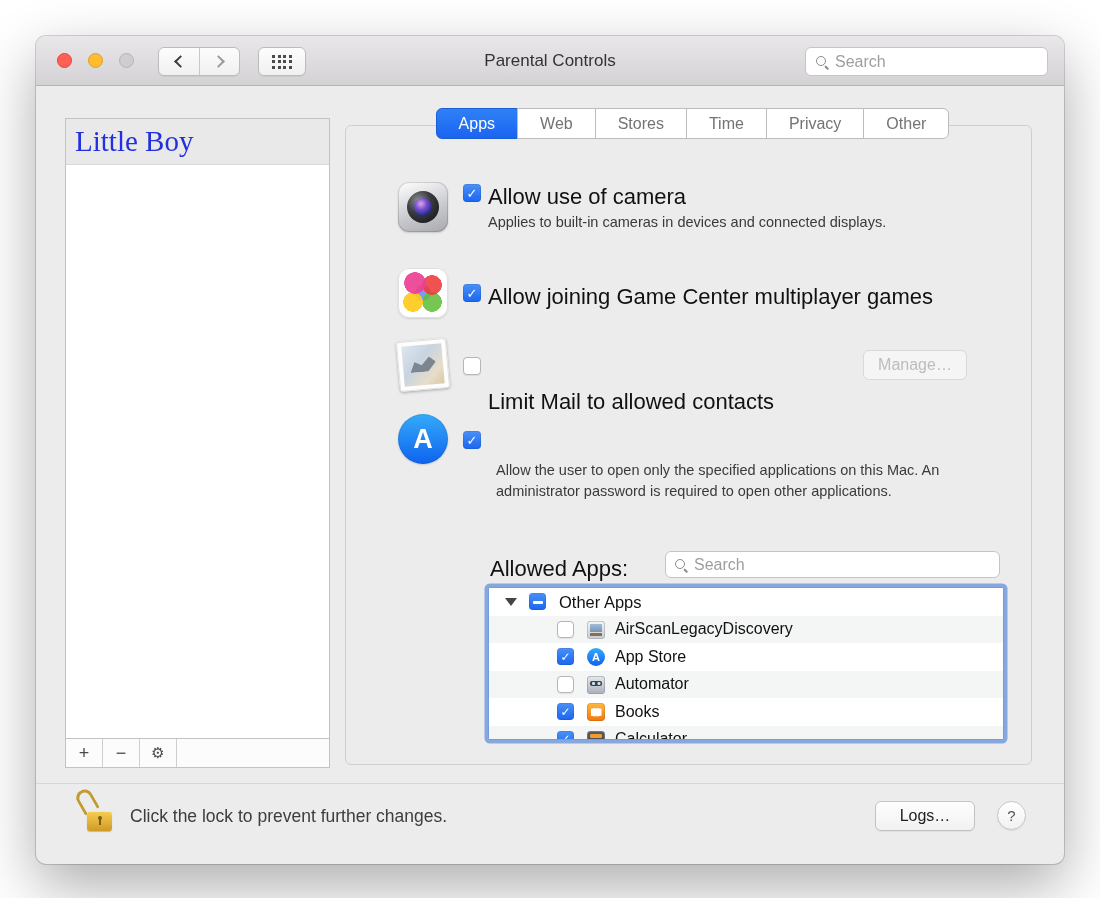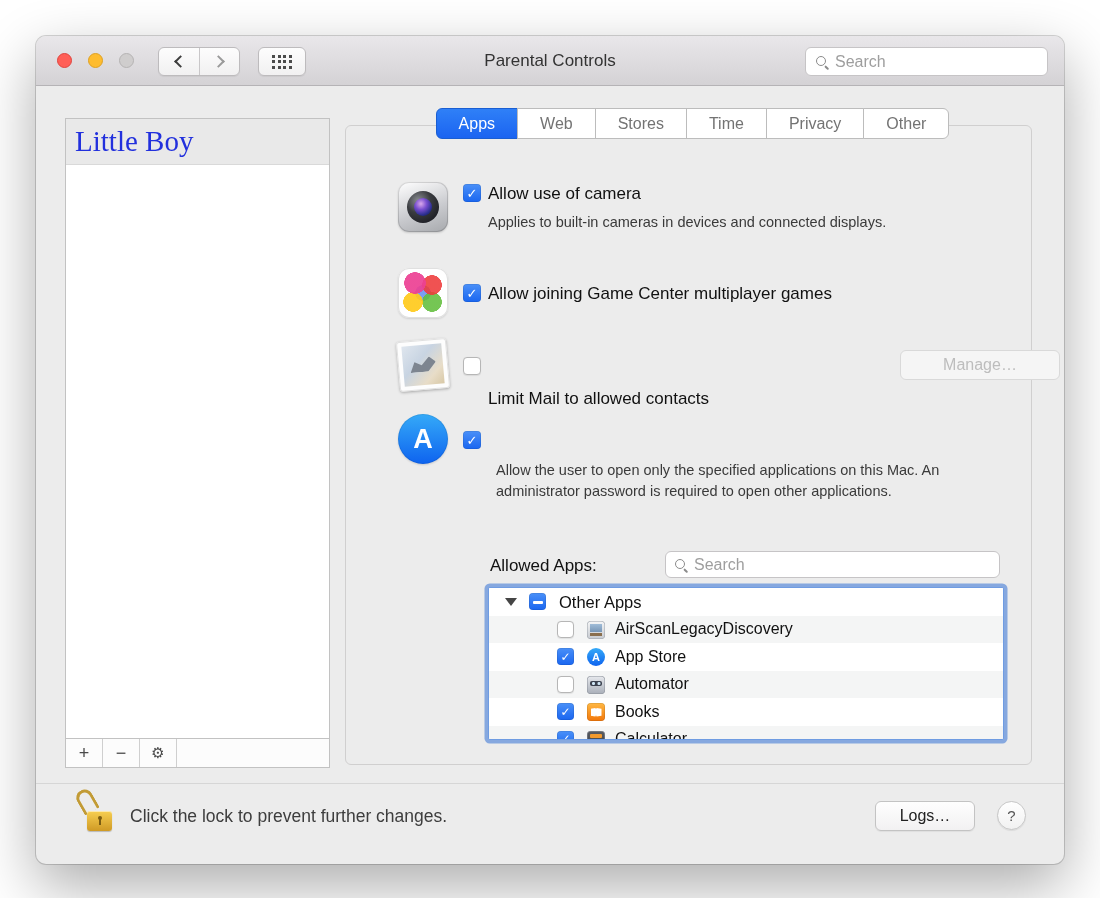--- a/index.html
+++ b/index.html
@@ -76,21 +76,21 @@
     color:#fff; font-size:13px; font-weight:bold; display:flex; align-items:center;
     justify-content:center; font-family:"DejaVu Sans",sans-serif; }
   .cb.off { background:#fff; border:1px solid #b6b6b6; box-shadow:0 .5px 1px rgba(0,0,0,.08); }
   .cb.mixed { background:linear-gradient(#4a90f8,#1a66f0); box-shadow:inset 0 0 0 .5px rgba(0,0,0,.15); }
   .cb.mixed::after { content:""; position:absolute; left:4px; top:8px; width:10px; height:2.5px;
     background:#fff; border-radius:1px; }
   .cb.small { width:17px; height:17px; }
   .cb.small.on::after { font-size:12px; }
 
   
-  .row-label { position:absolute; font-size:17px; color:#111; white-space:nowrap; }
+  .row-label { position:absolute; font-size:22px; color:#111; white-space:nowrap; }
   .row-sub { position:absolute; font-size:14.5px; color:#3a3a3a; line-height:21px; }
   .btn { position:absolute; border-radius:6px; text-align:center; font-size:16px; }
   .btn.disabled { background:#f5f5f5; border:1px solid #d9d9d9; color:#bdbdbd; line-height:28px; }
   .btn.normal { background:linear-gradient(#fefefe,#f2f1f2); border:1px solid #c3c3c3;
     color:#222; line-height:28px; box-shadow:0 1px 1px rgba(0,0,0,.06); }
 
   
   .icon50 { position:absolute; width:50px; height:50px; }
   .icon-camera { border-radius:11px;
     background:linear-gradient(160deg,#ffffff,#cbccd0 55%,#a7a9ad);
@@ -248,21 +248,21 @@
   <div class="row-label" style="left:452px; top:148px;">Allow use of camera</div>
   <div class="row-sub" style="left:452px; top:176px; width:520px;">Applies to built-in cameras in devices and connected displays.</div>
 
   <div class="icon50 icon-gamecenter" style="left:362px; top:232px;"></div>
   <div class="cb on" style="left:427px; top:248px;"></div>
   <div class="row-label" style="left:452px; top:248px;">Allow joining Game Center multiplayer games</div>
 
   <div class="icon50 icon-mail" style="left:362px; top:304px;"></div>
   <div class="cb off" style="left:427px; top:321px;"></div>
   <div class="row-label" style="left:452px; top:321px;margin-top:32px;">Limit Mail to allowed contacts</div>
-  <div class="btn disabled" style="left:827px; top:314px; width:160px; height:30px;margin-left:37px;">Manage…</div>
+  <div class="btn disabled" style="left:827px; top:314px; width:104px; height:30px;">Manage…</div>
 
   <div class="icon50 icon-appstore" style="left:362px; top:378px;"></div>
   <div class="cb on" style="left:427px; top:395px;"></div>
   <div class="row-sub" style="left:452px; top:424px; width:505px;margin-left:8px;">Allow the user to open only the specified applications on this Mac. An administrator password is required to open other applications.</div>
 
   <div class="row-label" style="left:454px; top:520px;">Allowed Apps:</div>
   <div class="allowed-search">
     <span class="magnifier"></span>
     <input class="search-input" placeholder="Search" style="">
   </div>

